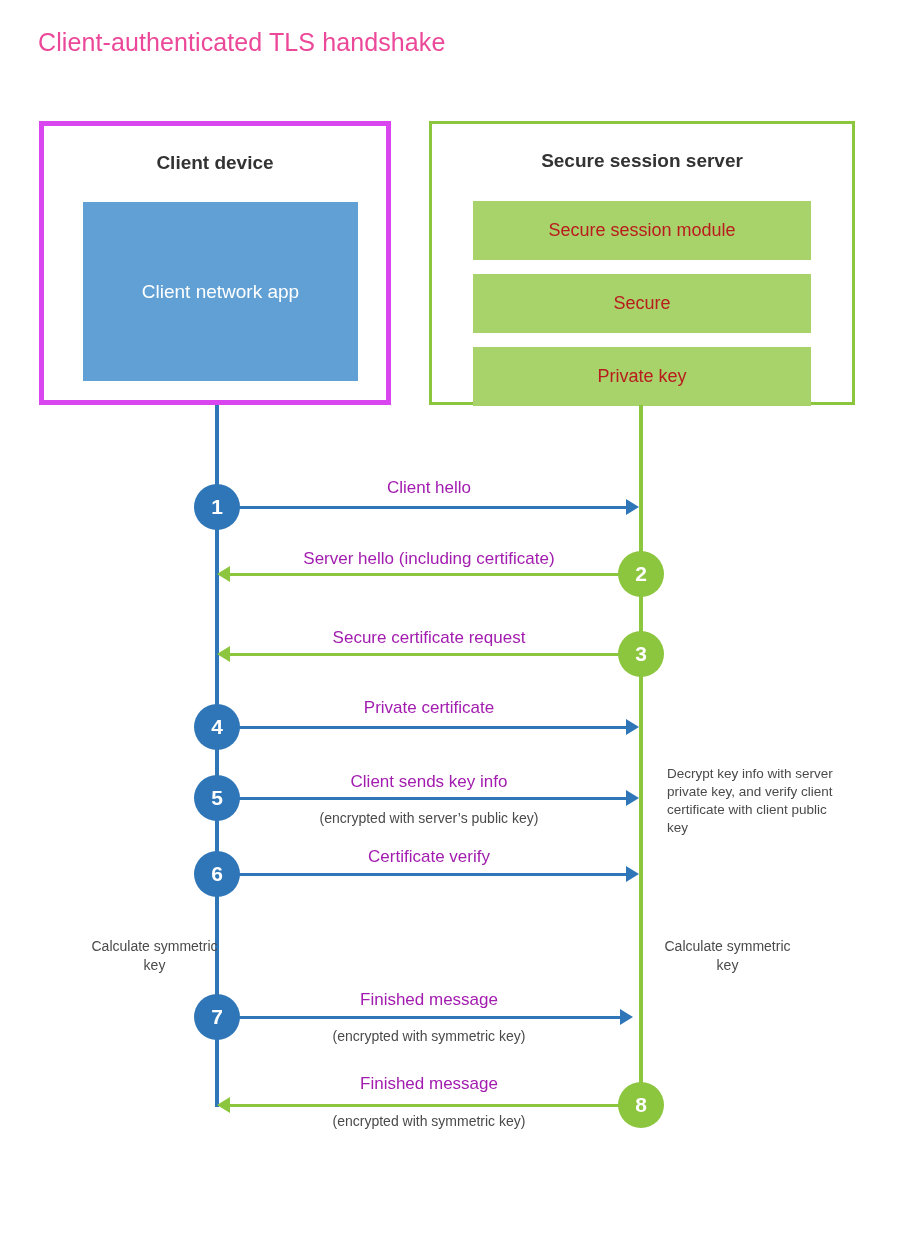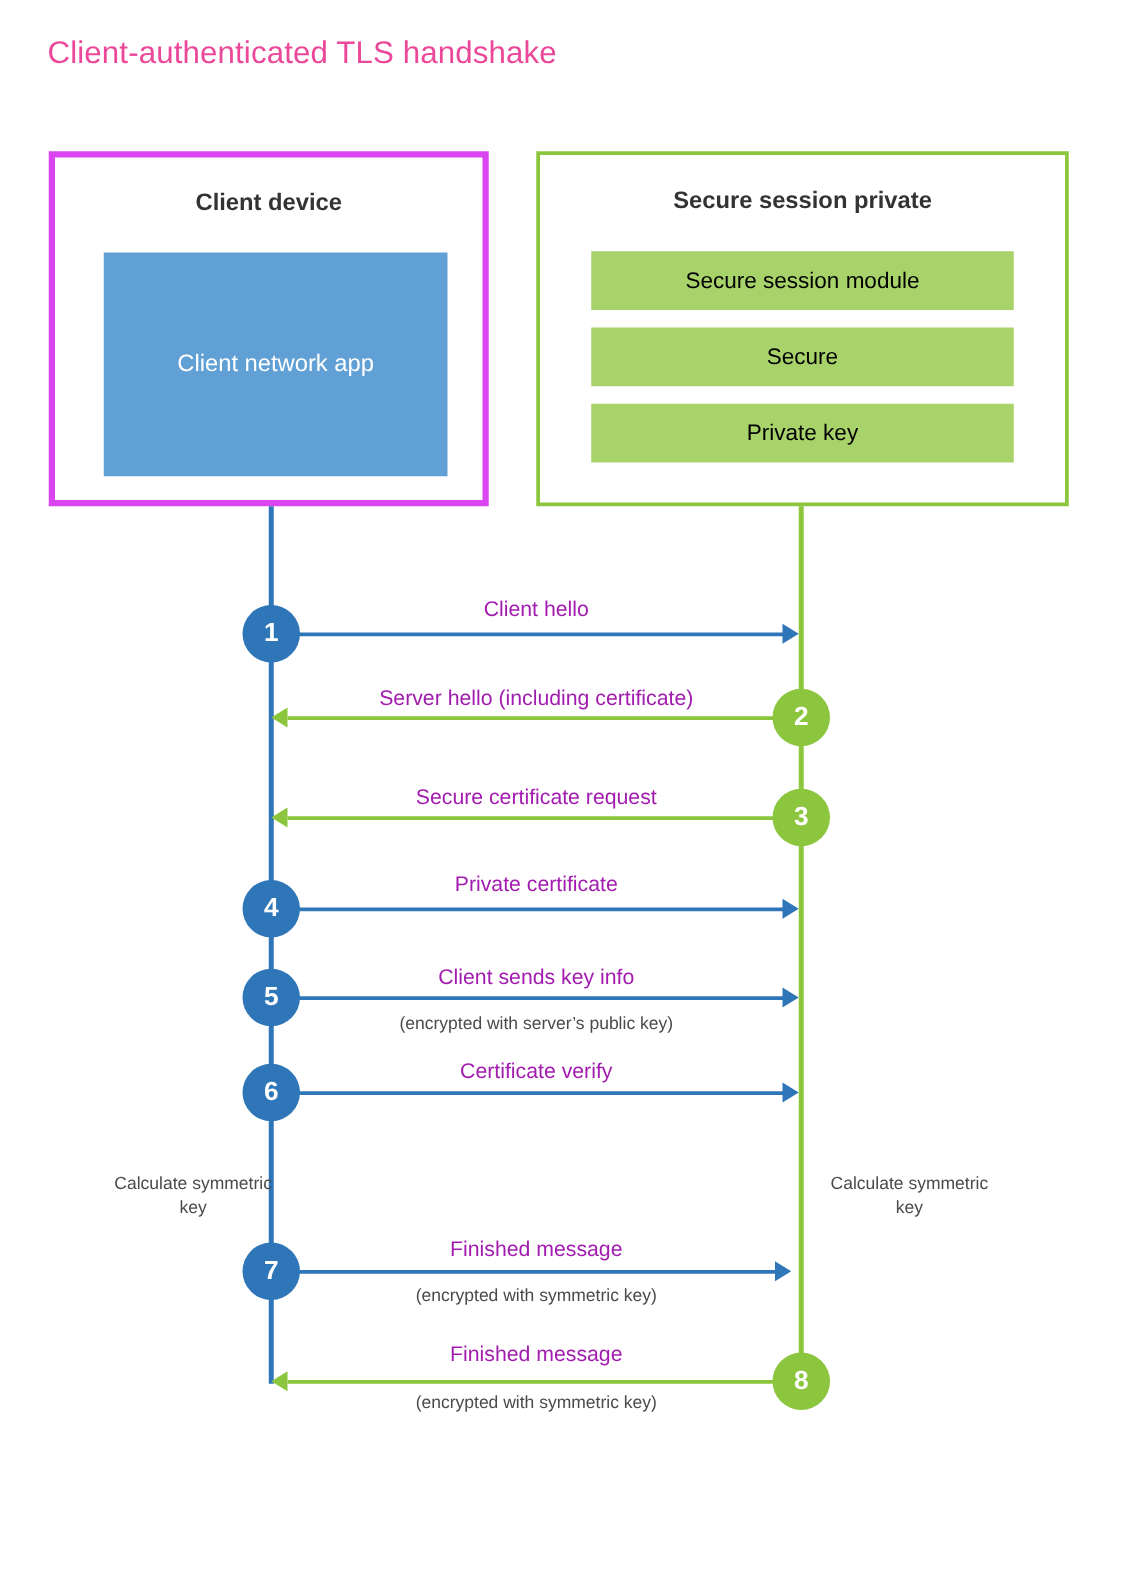--- a/index.html
+++ b/index.html
@@ -75,23 +75,23 @@
     justify-content: center;
     text-align: center;
   }
   #server-modules {
     position: absolute;
     left: 41px;
     top: 77px;
     width: 338px;
   }
   .module-bar {
-    height: 47px;
+    height: 59px;
     background: #a8d26a;
-    color: #000000;
+    color: #b91c1c;
     font-size: 18px;
     display: flex;
     align-items: center;
     justify-content: center;
     margin-bottom: 14px;
     text-align: center;
   }
   .module-bar:last-child { margin-bottom: 0; }
 
   
@@ -186,21 +186,21 @@
 <div id="page">
 
   <div id="diagram-title">Client-authenticated TLS handshake</div>
 
   <div class="party-box" id="client-box">
     <div class="party-title">Client device</div>
     <div id="client-app">Client network app</div>
   </div>
 
   <div class="party-box" id="server-box">
-    <div class="party-title">Secure session private</div>
+    <div class="party-title">Secure session server</div>
     <div id="server-modules">
       <div class="module-bar">Secure session module</div>
       <div class="module-bar">Secure</div>
       <div class="module-bar">Private key</div>
     </div>
   </div>
 
   <div class="lifeline" id="client-lifeline"></div>
   <div class="lifeline" id="server-lifeline"></div>
 
@@ -228,20 +228,21 @@
   <div class="msg-line to-server" style="left:217px; top:797px; width:410px;"></div>
   <div class="arrow-head right" style="left:626px; top:790px;"></div>
   <div class="step-badge client" style="top:775px;">5</div>
   <div class="msg-sublabel" style="left:217px; top:810px; width:424px;">(encrypted with server’s public key)</div>
 
   <div class="msg-label" style="left:217px; top:847px; width:424px;">Certificate verify</div>
   <div class="msg-line to-server" style="left:217px; top:873px; width:410px;"></div>
   <div class="arrow-head right" style="left:626px; top:866px;"></div>
   <div class="step-badge client" style="top:851px;">6</div>
 
+  <div class="side-note" style="left:667px; top:765px; width:175px;">Decrypt key info with server private key, and verify client certificate with client public key</div>
 
   <div class="calc-note" style="left:87px; top:937px; width:135px;">Calculate symmetric key</div>
   <div class="calc-note" style="left:660px; top:937px; width:135px;">Calculate symmetric key</div>
 
   <div class="msg-label" style="left:217px; top:990px; width:424px;">Finished message</div>
   <div class="msg-line to-server" style="left:217px; top:1016px; width:404px;"></div>
   <div class="arrow-head right" style="left:620px; top:1009px;"></div>
   <div class="step-badge client" style="top:994px;">7</div>
   <div class="msg-sublabel" style="left:217px; top:1028px; width:424px;">(encrypted with symmetric key)</div>
 

